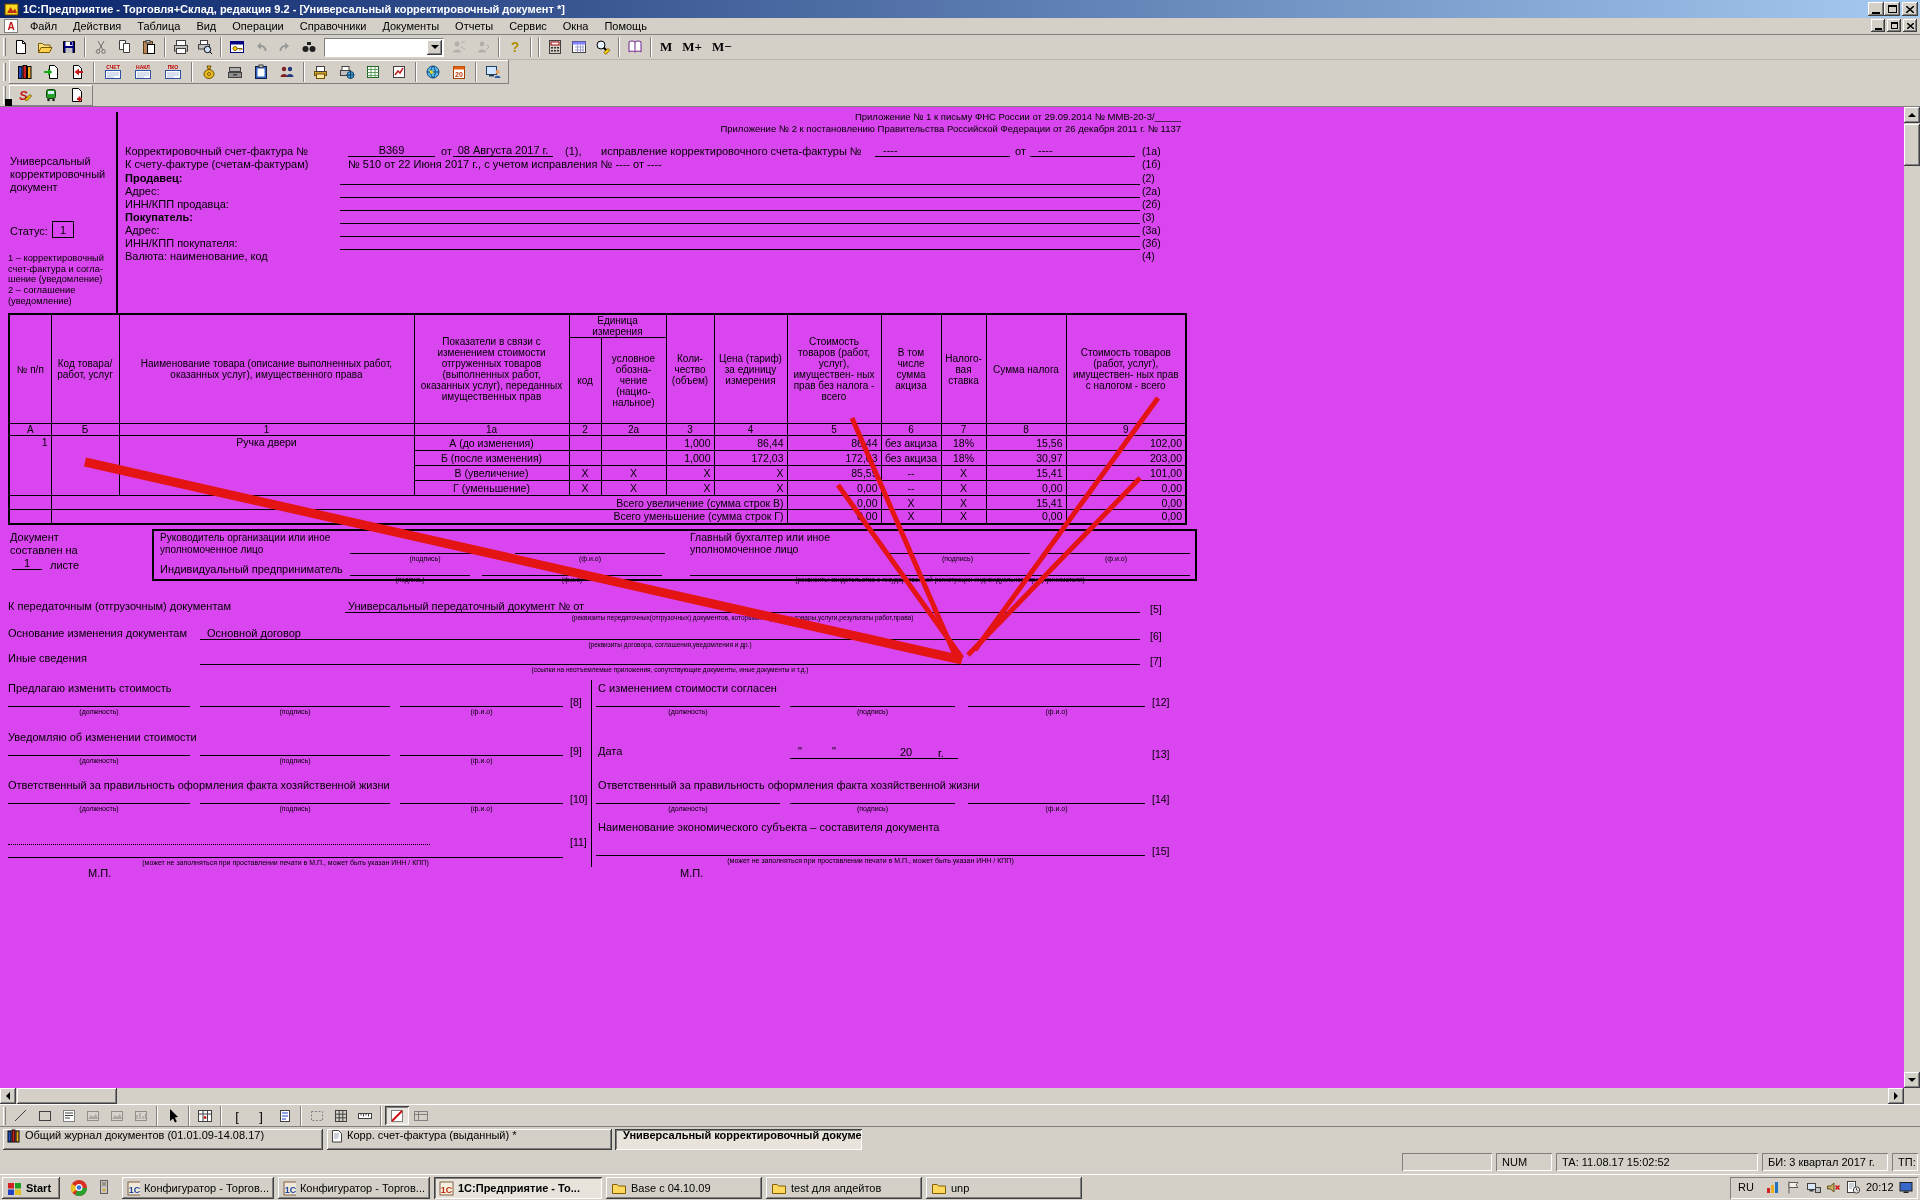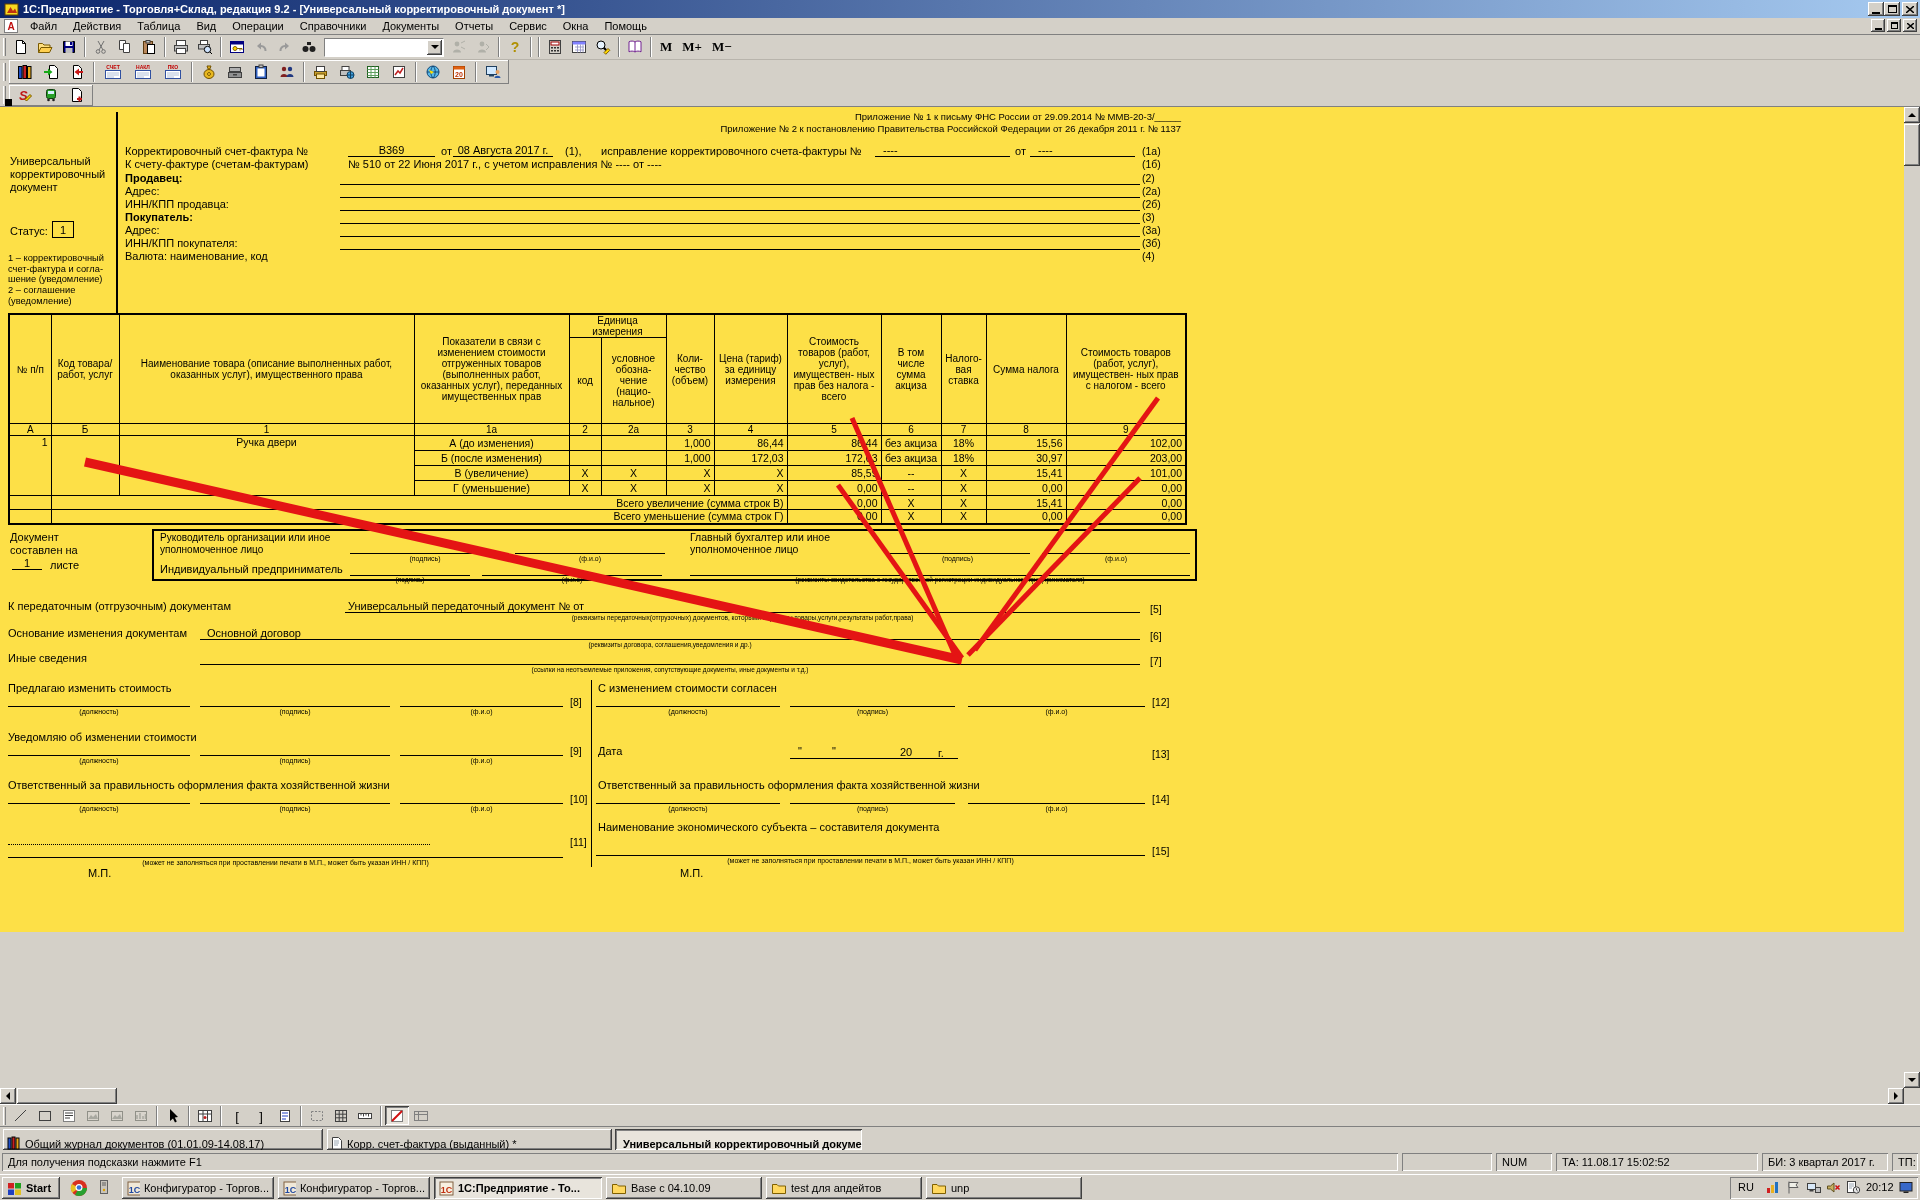--- a/index.html
+++ b/index.html
@@ -16,21 +16,21 @@
 
 #menubar{left:0;top:18px;width:1920px;height:17px;display:flex;align-items:center;font-size:11px;border-bottom:1px solid #808080;background:#d4d0c8}
 .mitem{padding:1px 8px;cursor:default}
 
 .tbar{position:absolute;left:0;width:1920px;background:#d4d0c8;display:flex;align-items:center}
 .tbtn{width:24px;height:22px;display:flex;align-items:center;justify-content:center}
 .tbtn2{width:26px;height:21px;display:flex;align-items:center;justify-content:center}
 .mbtn{height:22px;padding:0 5px;display:flex;align-items:center;font-family:"Liberation Serif",serif;font-weight:bold;font-size:13px}
 .tgroup{display:flex;align-items:center;background:#d4d0c8;box-shadow:inset -1px -1px #808080,inset 1px 1px #fff;padding:1px 3px;margin-right:2px;height:100%}
 
-#doc{left:0;top:107px;width:1904px;height:825px;background:#fde047;color:#000}
+#doc{left:0;top:107px;width:1904px;height:981px;background:#d946ef;color:#000}
 .lbl{position:absolute;font-size:11px;white-space:nowrap}
 .b{font-weight:bold}
 .ln{position:absolute;height:1px;background:#000}
 .dln{position:absolute;height:1px;border-bottom:1px dotted #000}
 .fline{position:absolute;border-bottom:1px solid #000;font-size:11px;height:14px;line-height:14px;text-align:center;white-space:nowrap}
 .cap{position:absolute;font-size:7px;text-align:center;white-space:nowrap;color:#000}
 .ref{position:absolute;font-size:10.5px;white-space:nowrap}
 .small{font-size:9.3px;line-height:10.5px}
 #grid{position:absolute;left:8px;top:206px;border-collapse:collapse;table-layout:fixed;font-size:10.5px;border:2px solid #000}
 #grid td{border:1px solid #000;overflow:hidden;padding:0 3px;vertical-align:middle;text-align:center}
@@ -38,21 +38,21 @@
 .tl td{font-size:10px;height:12px;padding:0}
 .dr{height:15px}
 .tot{height:14px}
 .tal{text-align:right}
 .tar{text-align:right!important}
 .tav{vertical-align:top!important}
 
 .sbtn{background:#d4d0c8;box-shadow:inset -1px -1px #404040,inset 1px 1px #fff,inset -2px -2px #808080;display:flex;align-items:center;justify-content:center}
 .tri{width:0;height:0;border:4px solid transparent}
 
-.wtab{position:absolute;top:2px;height:21px;display:flex;align-items:flex-end;font-size:11px;padding:0 4px;gap:4px;overflow:hidden;white-space:nowrap}
+.wtab{position:absolute;top:2px;height:21px;display:flex;align-items:flex-start;font-size:11px;padding:0 4px;gap:4px;overflow:hidden;white-space:nowrap}
 
 .spanel{position:absolute;top:3px;height:18px;box-shadow:inset 1px 1px #808080,inset -1px -1px #fff;font-size:11px;display:flex;align-items:center;padding:0 6px;white-space:nowrap;overflow:hidden}
 
 .task{position:absolute;top:2px;height:22px;display:flex;align-items:center;gap:4px;font-size:11px;padding:0 5px;overflow:hidden;white-space:nowrap}
 .ic{display:block}
 svg text{font-family:"Liberation Sans",sans-serif}
 </style>
 </head>
 <body>
 
@@ -855,21 +855,20 @@
   <span class="wtab press" style="left:615px;width:247px;font-weight:bold;background:#e8e4dc">
     <svg class="ic" width="13" height="13">
         <rect x="1" y="1" width="11" height="11" fill="#fff" stroke="#808080"></rect>
         <text x="6.5" y="10.5" text-anchor="middle" font-size="10" font-weight="bold" fill="#c01010">А</text>
       </svg>
     <span>Универсальный корректировочный документ  *</span>
   </span>
 </div>
 
 <div class="ab" style="left:0;top:1150px;width:1920px;height:24px;background:#d4d0c8">
-  <span class="spanel" style="left:2px;width:1396px">Для получения подсказки нажмите F1</span>
   <span class="spanel" style="left:1402px;width:90px"></span>
   <span class="spanel" style="left:1496px;width:56px">NUM</span>
   <span class="spanel" style="left:1556px;width:202px">ТА: 11.08.17  15:02:52</span>
   <span class="spanel" style="left:1762px;width:126px">БИ: 3 квартал 2017 г.</span>
   <span class="spanel" style="left:1892px;width:26px">ТП:</span>
 </div>
 
 <div class="ab" style="left:0;top:1174px;width:1920px;height:26px;background:#d4d0c8;border-top:1px solid #fff">
   <span class="task raise" style="left:2px;width:58px;font-weight:bold">
     <svg class="ic" width="15" height="15">

